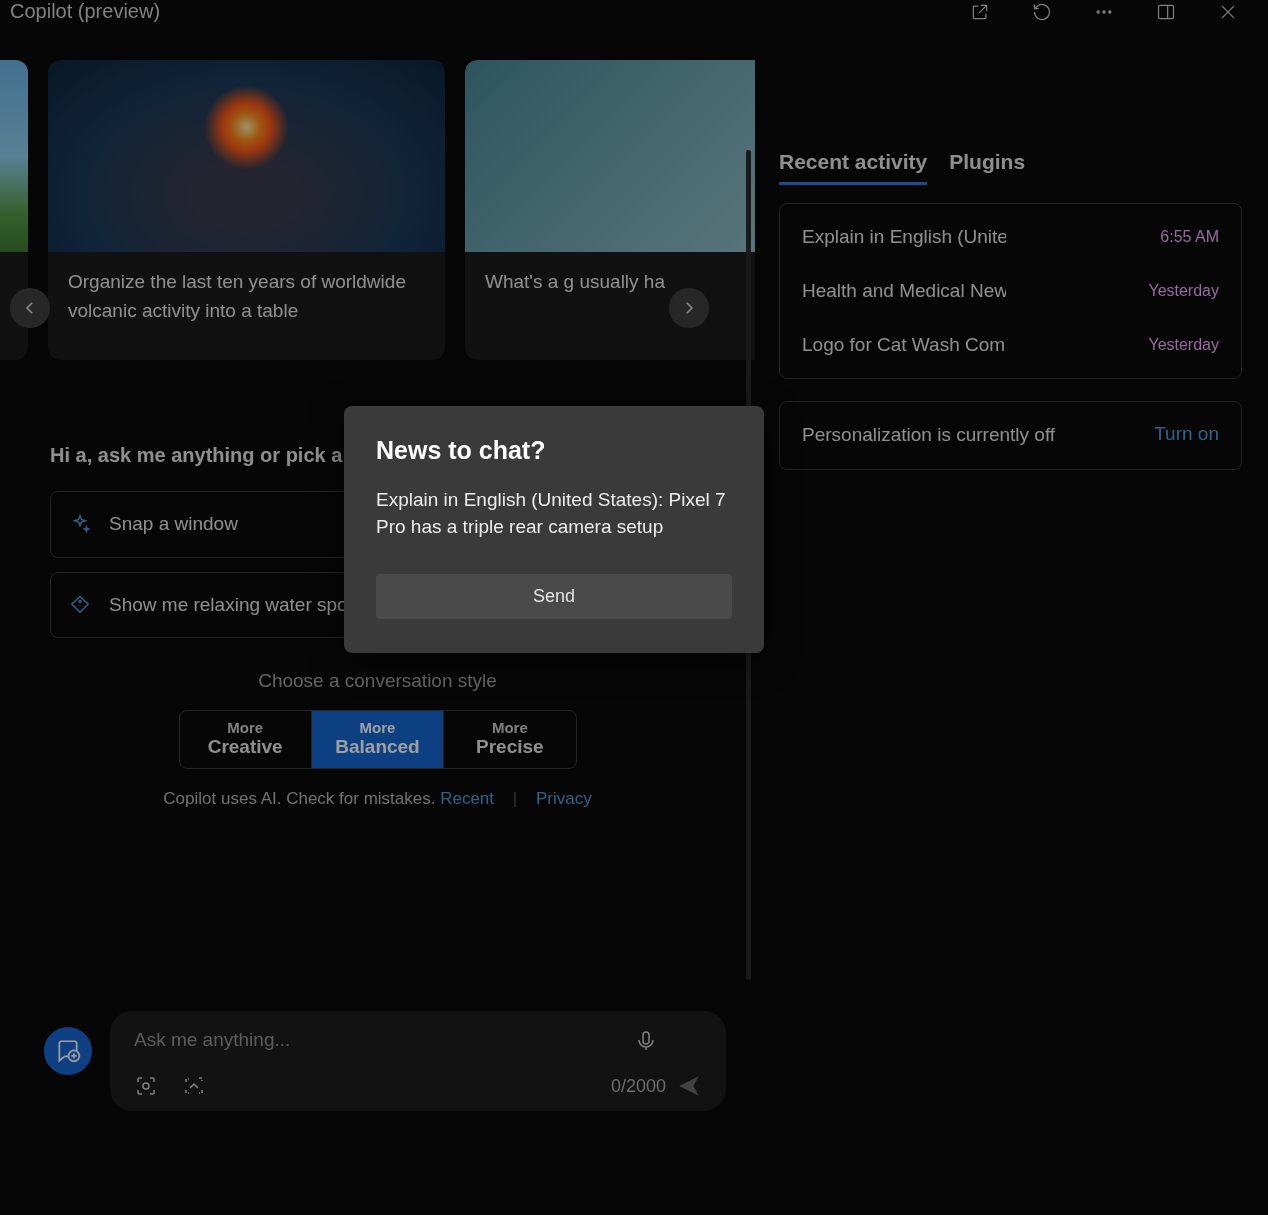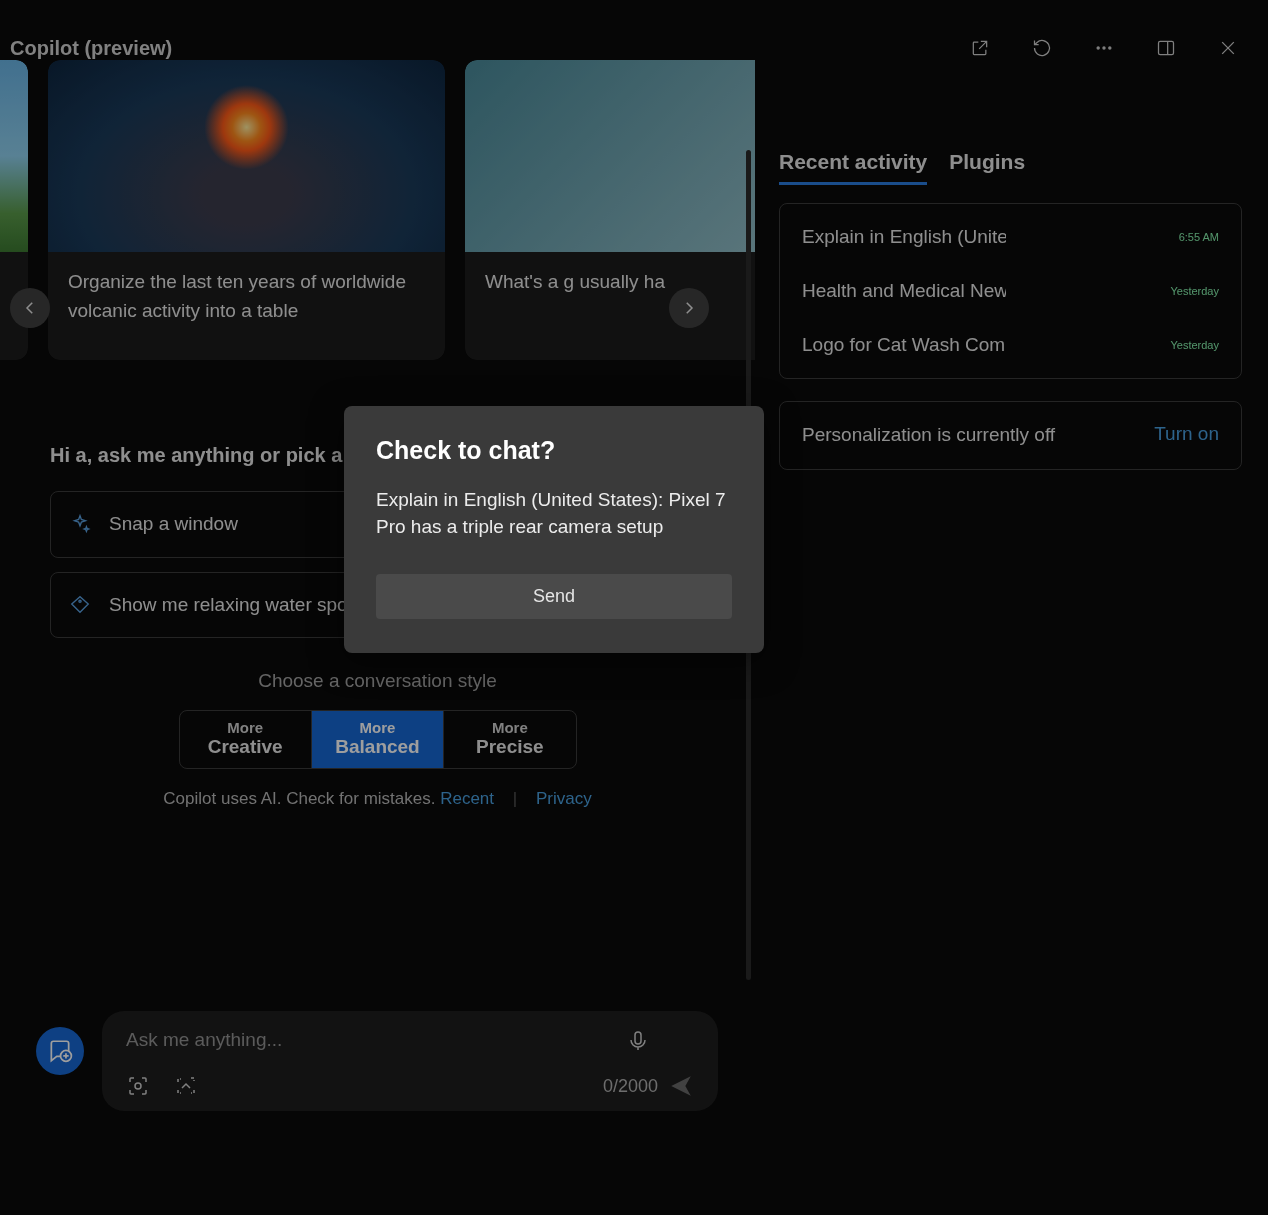--- a/index.html
+++ b/index.html
@@ -5,22 +5,22 @@
 * { margin:0; padding:0; box-sizing:border-box; }
 body {
   width:1268px; height:1215px;
   background:#0a0a0a;
   font-family:"Segoe UI",-apple-system,sans-serif;
   color:#e6e6e6;
   overflow:hidden;
   position:relative;
 }
 .titlebar {
-  display:flex; align-items:flex-end; justify-content:space-between;
-  height:60px; padding:0 12px 0 8px;font-weight:bold;
+  display:flex; align-items:flex-start; justify-content:space-between;
+  height:60px; padding:0 12px 0 8px;
 }
 .titlebar-title { font-size:20px; color:#d0d0d0; padding-left:2px; }
 .titlebar-actions { display:flex; align-items:center; gap:38px; padding-right:16px; }
 .titlebar-btn { width:24px; height:24px; cursor:pointer; color:#cfcfcf; display:flex; align-items:center; justify-content:center; }
 .titlebar-btn svg { width:20px; height:20px; stroke:currentColor; fill:none; stroke-width:1.5; }
 
 .app-body { display:flex; height:calc(100% - 60px); }
 
 .main-col { width:755px; position:relative; padding:0 0 12px 0; display:flex; flex-direction:column; }
 .right-col { flex:1; padding:90px 26px 0 24px; }
@@ -88,21 +88,21 @@
 .style-opt .big { font-size:19px; color:#e6e6e6; }
 .style-opt.active { background:#1668d4; }
 .style-opt.active .small,.style-opt.active .big { color:#fff; }
 .style-opt:not(:last-child){ border-right:1px solid #3a3a3a; }
 .style-opt.active + .style-opt { border-left:none; }
 
 .disclaimer { text-align:center; font-size:17px; color:#b8b8b8; margin-top:20px; }
 .disclaimer a { color:#4aa0e0; text-decoration:none; }
 .disclaimer .sep { color:#555; margin:0 14px; }
 
-.composer-row { position:absolute; left:4px; bottom:104px; width:100%; display:flex; align-items:flex-start; padding-left:32px; }
+.composer-row { position:absolute; left:12px; bottom:104px; width:100%; display:flex; align-items:flex-start; padding-left:32px; }
 .new-topic {
   width:48px; height:48px; border-radius:50%;
   background:#1768d4; display:flex; align-items:center; justify-content:center;
   cursor:pointer; margin-top:16px;
 }
 .new-topic svg { width:26px; height:26px; stroke:#fff; fill:none; stroke-width:1.6; }
 .composer {
   margin-left:18px; width:616px;
   background:#1e1e1e; border-radius:22px; padding:18px 24px 12px;
 }
@@ -125,21 +125,21 @@
 .mic svg { width:100%; height:100%; stroke:currentColor; fill:none; stroke-width:1.5; }
 
 .scroll-ind { position:absolute; right:4px; top:90px; width:5px; height:830px; background:#2a2a2a; border-radius:3px; }
 
 .right-tabs { display:flex; gap:22px; font-size:21px; margin-bottom:18px; }
 .right-tab { padding-bottom:8px; cursor:pointer; color:#e6e6e6; font-weight:600; }
 .right-tab.active { border-bottom:3px solid #2a7de0; }
 .activity-box { border:1px solid #3a3a3a; border-radius:8px; padding:6px 0; margin-bottom:22px; }
 .activity-item { display:flex; justify-content:space-between; align-items:center; padding:16px 22px; cursor:pointer; font-size:19px; }
 .activity-item .title { white-space:nowrap; overflow:hidden; text-overflow:clip; max-width:204px; }
-.activity-item .time { font-size:11px; color:#86efac; white-space:nowrap; }
+.activity-item .time { font-size:16px; color:#f0abfc; white-space:nowrap; }
 .personal-box { border:1px solid #3a3a3a; border-radius:8px; padding:20px 22px; display:flex; justify-content:space-between; gap:16px; }
 .personal-box .msg { font-size:19px; color:#e6e6e6; line-height:1.4; }
 .personal-box .action { color:#4aa0e0; font-size:19px; text-align:center; cursor:pointer; line-height:1.3; }
 
 .dimmer { position:absolute; inset:0; background:rgba(0,0,0,0.38); }
 
 .dialog {
   position:absolute; left:344px; top:406px; width:420px;
   background:#3a3a3a; border-radius:8px; overflow:hidden;
   box-shadow:0 8px 32px rgba(0,0,0,0.5);
@@ -331,19 +331,19 @@
       <div class="msg">Personalization is currently off</div>
       <div class="action">Turn on</div>
     </div>
   </div>
 </div>
 
 <div class="dimmer"></div>
 
 <div class="dialog">
   <div class="dialog-body">
-    <div class="dialog-title">Check to chat?</div>
+    <div class="dialog-title">News to chat?</div>
     <div class="dialog-msg">Explain in English (United States): Pixel 7 Pro has a triple rear camera setup</div>
   </div>
   <div class="dialog-actions">
     <button class="dialog-btn">Send</button>
   </div>
 </div>
 
 </body></html>

